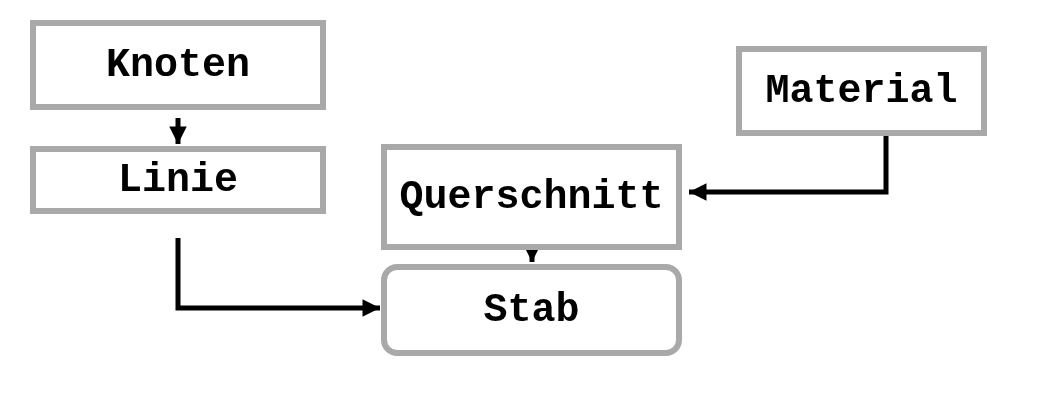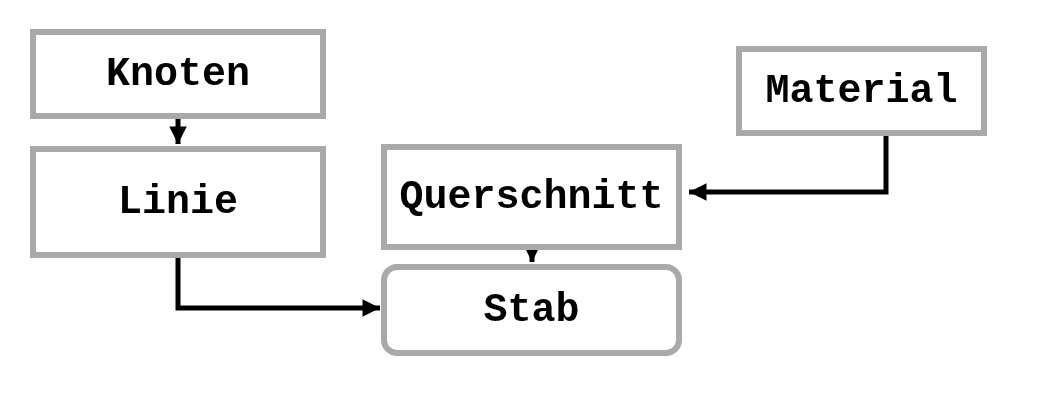--- a/index.html
+++ b/index.html
@@ -24,22 +24,22 @@
     align-items: center;
     justify-content: center;
   }
   .node .label {
     font-weight: bold;
     font-size: 40px;
     color: #000000;
     letter-spacing: 0;
     white-space: nowrap;
   }
-  .node-knoten      { left: 30px;  top: 29px;  width: 296px; height: 90px; }
-  .node-linie       { left: 30px;  top: 146px; width: 296px; height: 112px; }
+  .node-knoten      { left: 30px;  top: 20px;  width: 296px; height: 90px; }
+  .node-linie       { left: 30px;  top: 146px; width: 296px; height: 68px; }
   .node-material    { left: 736px; top: 46px;  width: 251px; height: 90px; }
   .node-querschnitt { left: 381px; top: 144px; width: 301px; height: 106px; }
   .node-stab        { left: 381px; top: 264px; width: 301px; height: 92px; border-radius: 16px; }
   .edges {
     position: absolute;
     left: 0;
     top: 0;
     width: 1063px;
     height: 413px;
     pointer-events: none;

